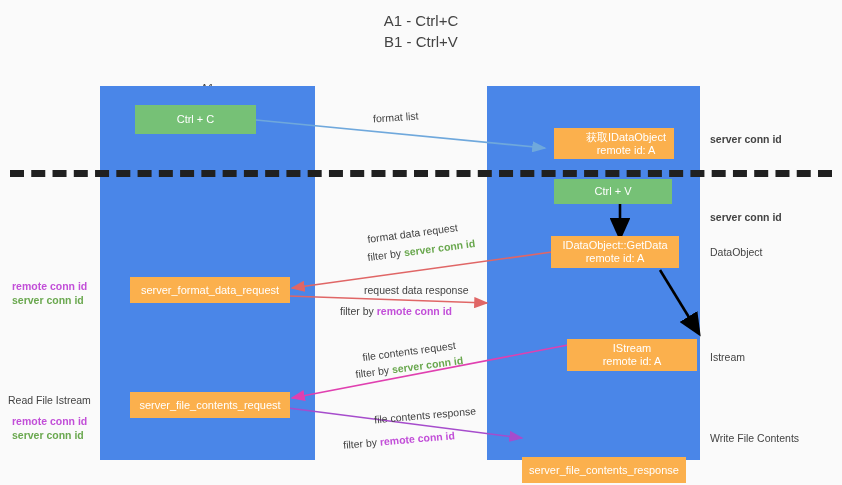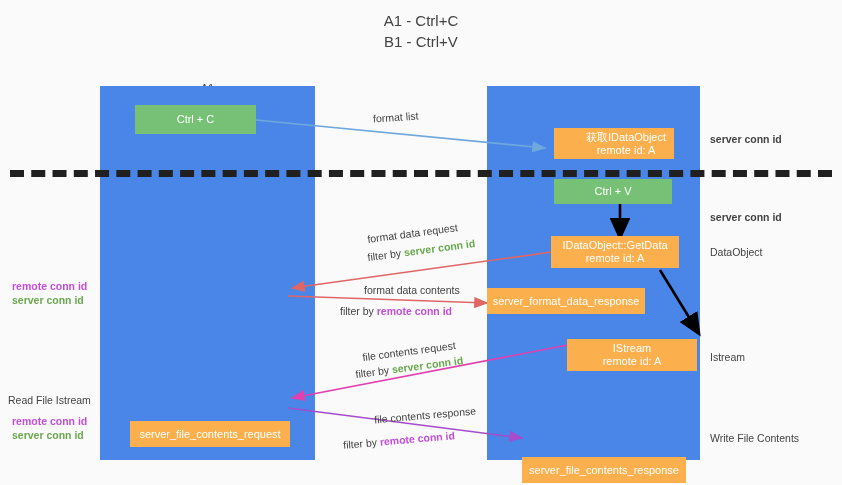--- a/index.html
+++ b/index.html
@@ -100,40 +100,40 @@
   <div class="node green" style="left:135px;top:105px;width:121px;height:29px;">Ctrl + C</div>
 
   <div class="node orange" style="left:554px;top:128px;width:120px;height:31px;padding-left:28px;">获取IDataObject
 remote id: A</div>
 
   <div class="node green" style="left:554px;top:179px;width:118px;height:25px;">Ctrl + V</div>
 
   <div class="node orange" style="left:551px;top:236px;width:128px;height:32px;">IDataObject::GetData
 remote id: A</div>
 
+  <div class="node orange" style="left:130px;top:277px;width:160px;height:26px;">server_format_data_request</div>
 
-  <div class="node orange" style="left:487px;top:288px;width:158px;height:26px;">server_format_data_response</div>
 
   <div class="node orange" style="left:567px;top:339px;width:130px;height:32px;">IStream
 remote id: A</div>
 
-  <div class="node orange" style="left:130px;top:392px;width:160px;height:26px;margin-top:29px;">server_file_contents_request</div>
+  <div class="node orange" style="left:130px;top:392px;width:160px;height:26px;">server_file_contents_request</div>
 
   <div class="node orange" style="left:522px;top:424px;width:164px;height:26px;margin-top:33px;">server_file_contents_response</div>
 
   <div class="dashline"></div>
 
   <div class="edgelabel" style="left:373px;top:110px;transform:rotate(-4deg);">format list</div>
 
   <div class="edgelabel" style="left:367px;top:226px;transform:rotate(-7.5deg);">format data request</div>
   <div class="edgelabel" style="left:367px;top:243px;transform:rotate(-7.5deg);">
     <span class="plain-t">filter by </span><span class="green-t">server conn id</span>
   </div>
 
-  <div class="edgelabel" style="left:364px;top:283px;">format data contents</div>
+  <div class="edgelabel" style="left:364px;top:283px;">request data response</div>
   <div class="edgelabel" style="left:340px;top:304px;">
     <span class="plain-t">filter by </span><span class="purple-t">remote conn id</span>
   </div>
 
   <div class="edgelabel" style="left:362px;top:344px;transform:rotate(-7.5deg);">file contents request</div>
   <div class="edgelabel" style="left:355px;top:360px;transform:rotate(-7.5deg);">
     <span class="plain-t">filter by </span><span class="green-t">server conn id</span>
   </div>
 
   <div class="edgelabel" style="left:374px;top:408px;transform:rotate(-5deg);">file contents response</div>

